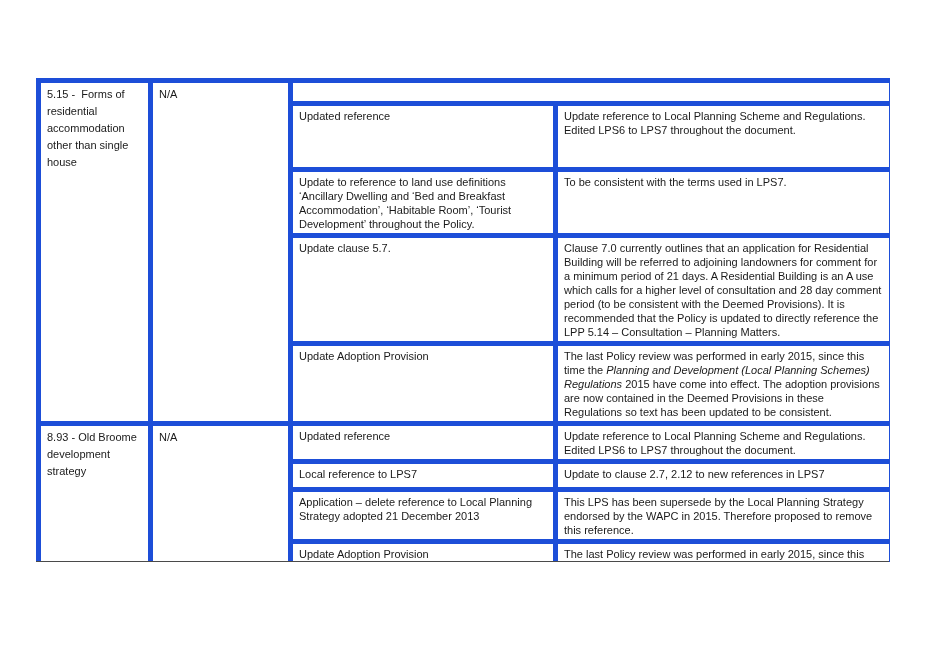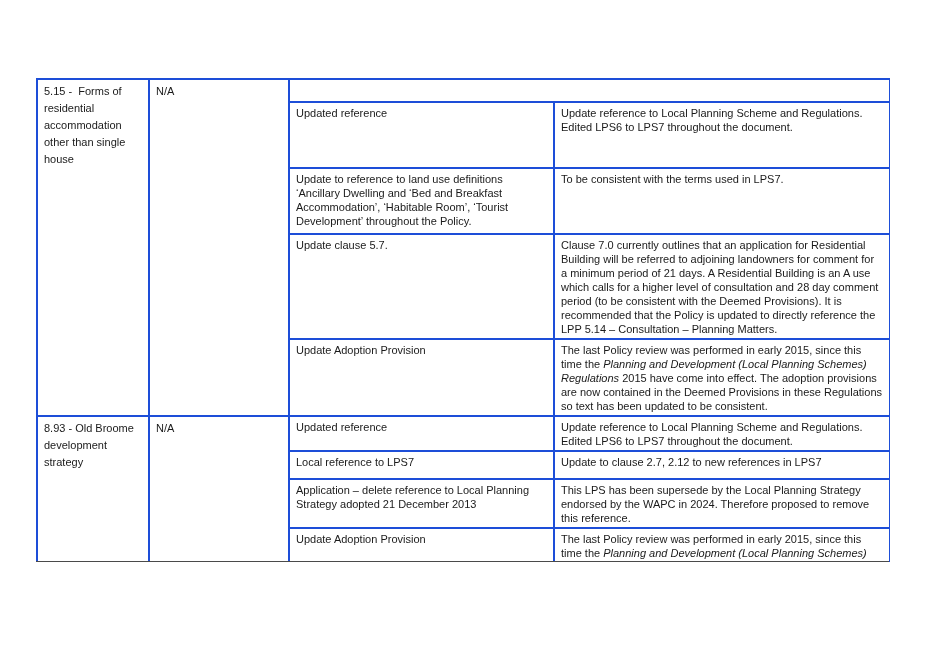--- a/index.html
+++ b/index.html
@@ -24,21 +24,21 @@
     width: 854px;
     height: 484px;
     overflow: hidden;
   }
   table.policy-table {
     border-collapse: collapse;
     table-layout: fixed;
     width: 853px;
   }
   td {
-    border: 2px solid #1d4ed8;
+    border: 5px solid #1d4ed8;
     vertical-align: top;
     padding: 3px 6px 2px 6px;
     font-size: 11px;
     line-height: 14px;
     color: #1a1a1a;
     overflow: hidden;
     word-wrap: break-word;
   }
   td.policy-cell, td.status-cell {
     line-height: 17px;
@@ -98,21 +98,21 @@
           <td class="status-cell" rowspan="4">N/A</td>
           <td>Updated reference</td>
           <td>Update reference to Local Planning Scheme and Regulations. Edited LPS6 to LPS7 throughout the document.</td>
         </tr>
         <tr style="height:28px">
           <td>Local reference to LPS7</td>
           <td>Update to clause 2.7, 2.12 to new references in LPS7</td>
         </tr>
         <tr style="height:47px">
           <td>Application – delete reference to Local Planning Strategy adopted 21 December 2013</td>
-          <td>This LPS has been supersede by the Local Planning Strategy endorsed by the WAPC in 2024. Therefore proposed to remove this reference.</td>
+          <td>This LPS has been supersede by the Local Planning Strategy endorsed by the WAPC in 2015. Therefore proposed to remove this reference.</td>
         </tr>
         <tr style="height:44px">
           <td>Update Adoption Provision</td>
           <td><span>The last Policy review was performed in early 2015, since this time the </span><span class="it">Planning and Development (Local Planning Schemes) Regulations</span><span> 2015 have come into effect. The adoption provisions</span></td>
         </tr>
       </tbody>
     </table>
     <div class="bottom-edge"></div>
   </div>
 </div>

